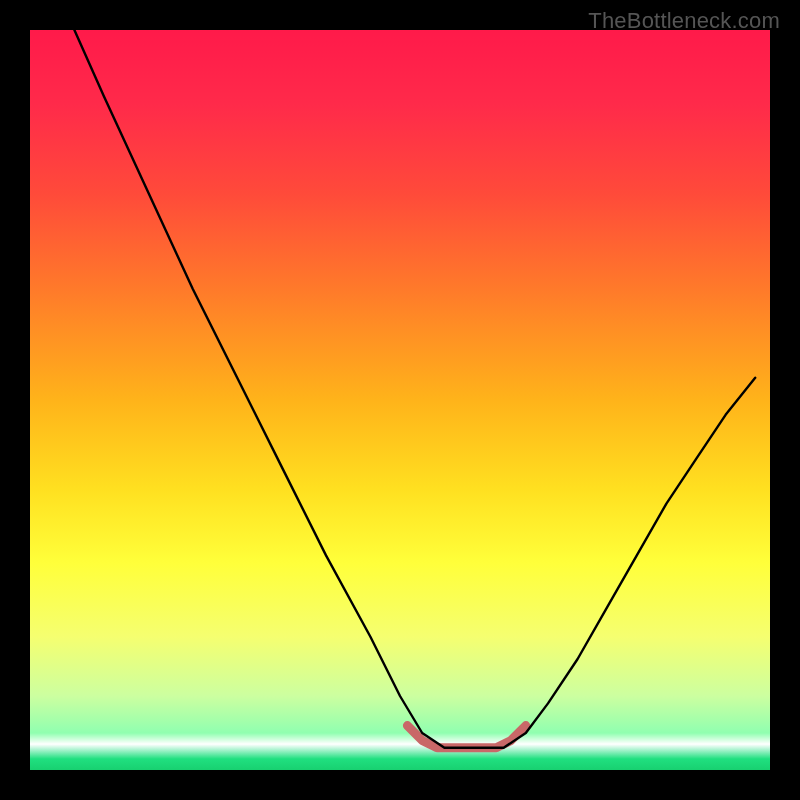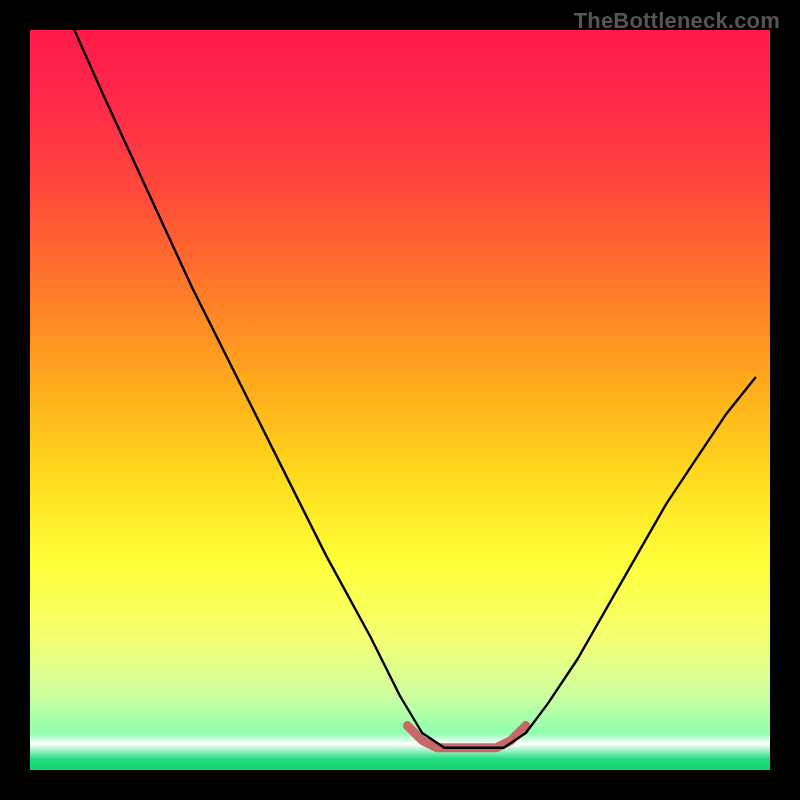--- a/index.html
+++ b/index.html
@@ -31,21 +31,21 @@
   .gradient {
     position: absolute;
     left: 0; top: 0; width: 100%; height: 100%;
   }
   .watermark {
     position: absolute;
     top: 8px;
     right: 20px;
     color: #555;
     font-size: 22px;
-    font-weight: 700;
+    font-weight: 400;
     letter-spacing: 0.2px;
     pointer-events: none;
     user-select: none;
   }
   svg {
     position: absolute;
     left: 0;
     top: 0;
   }
 </style>

